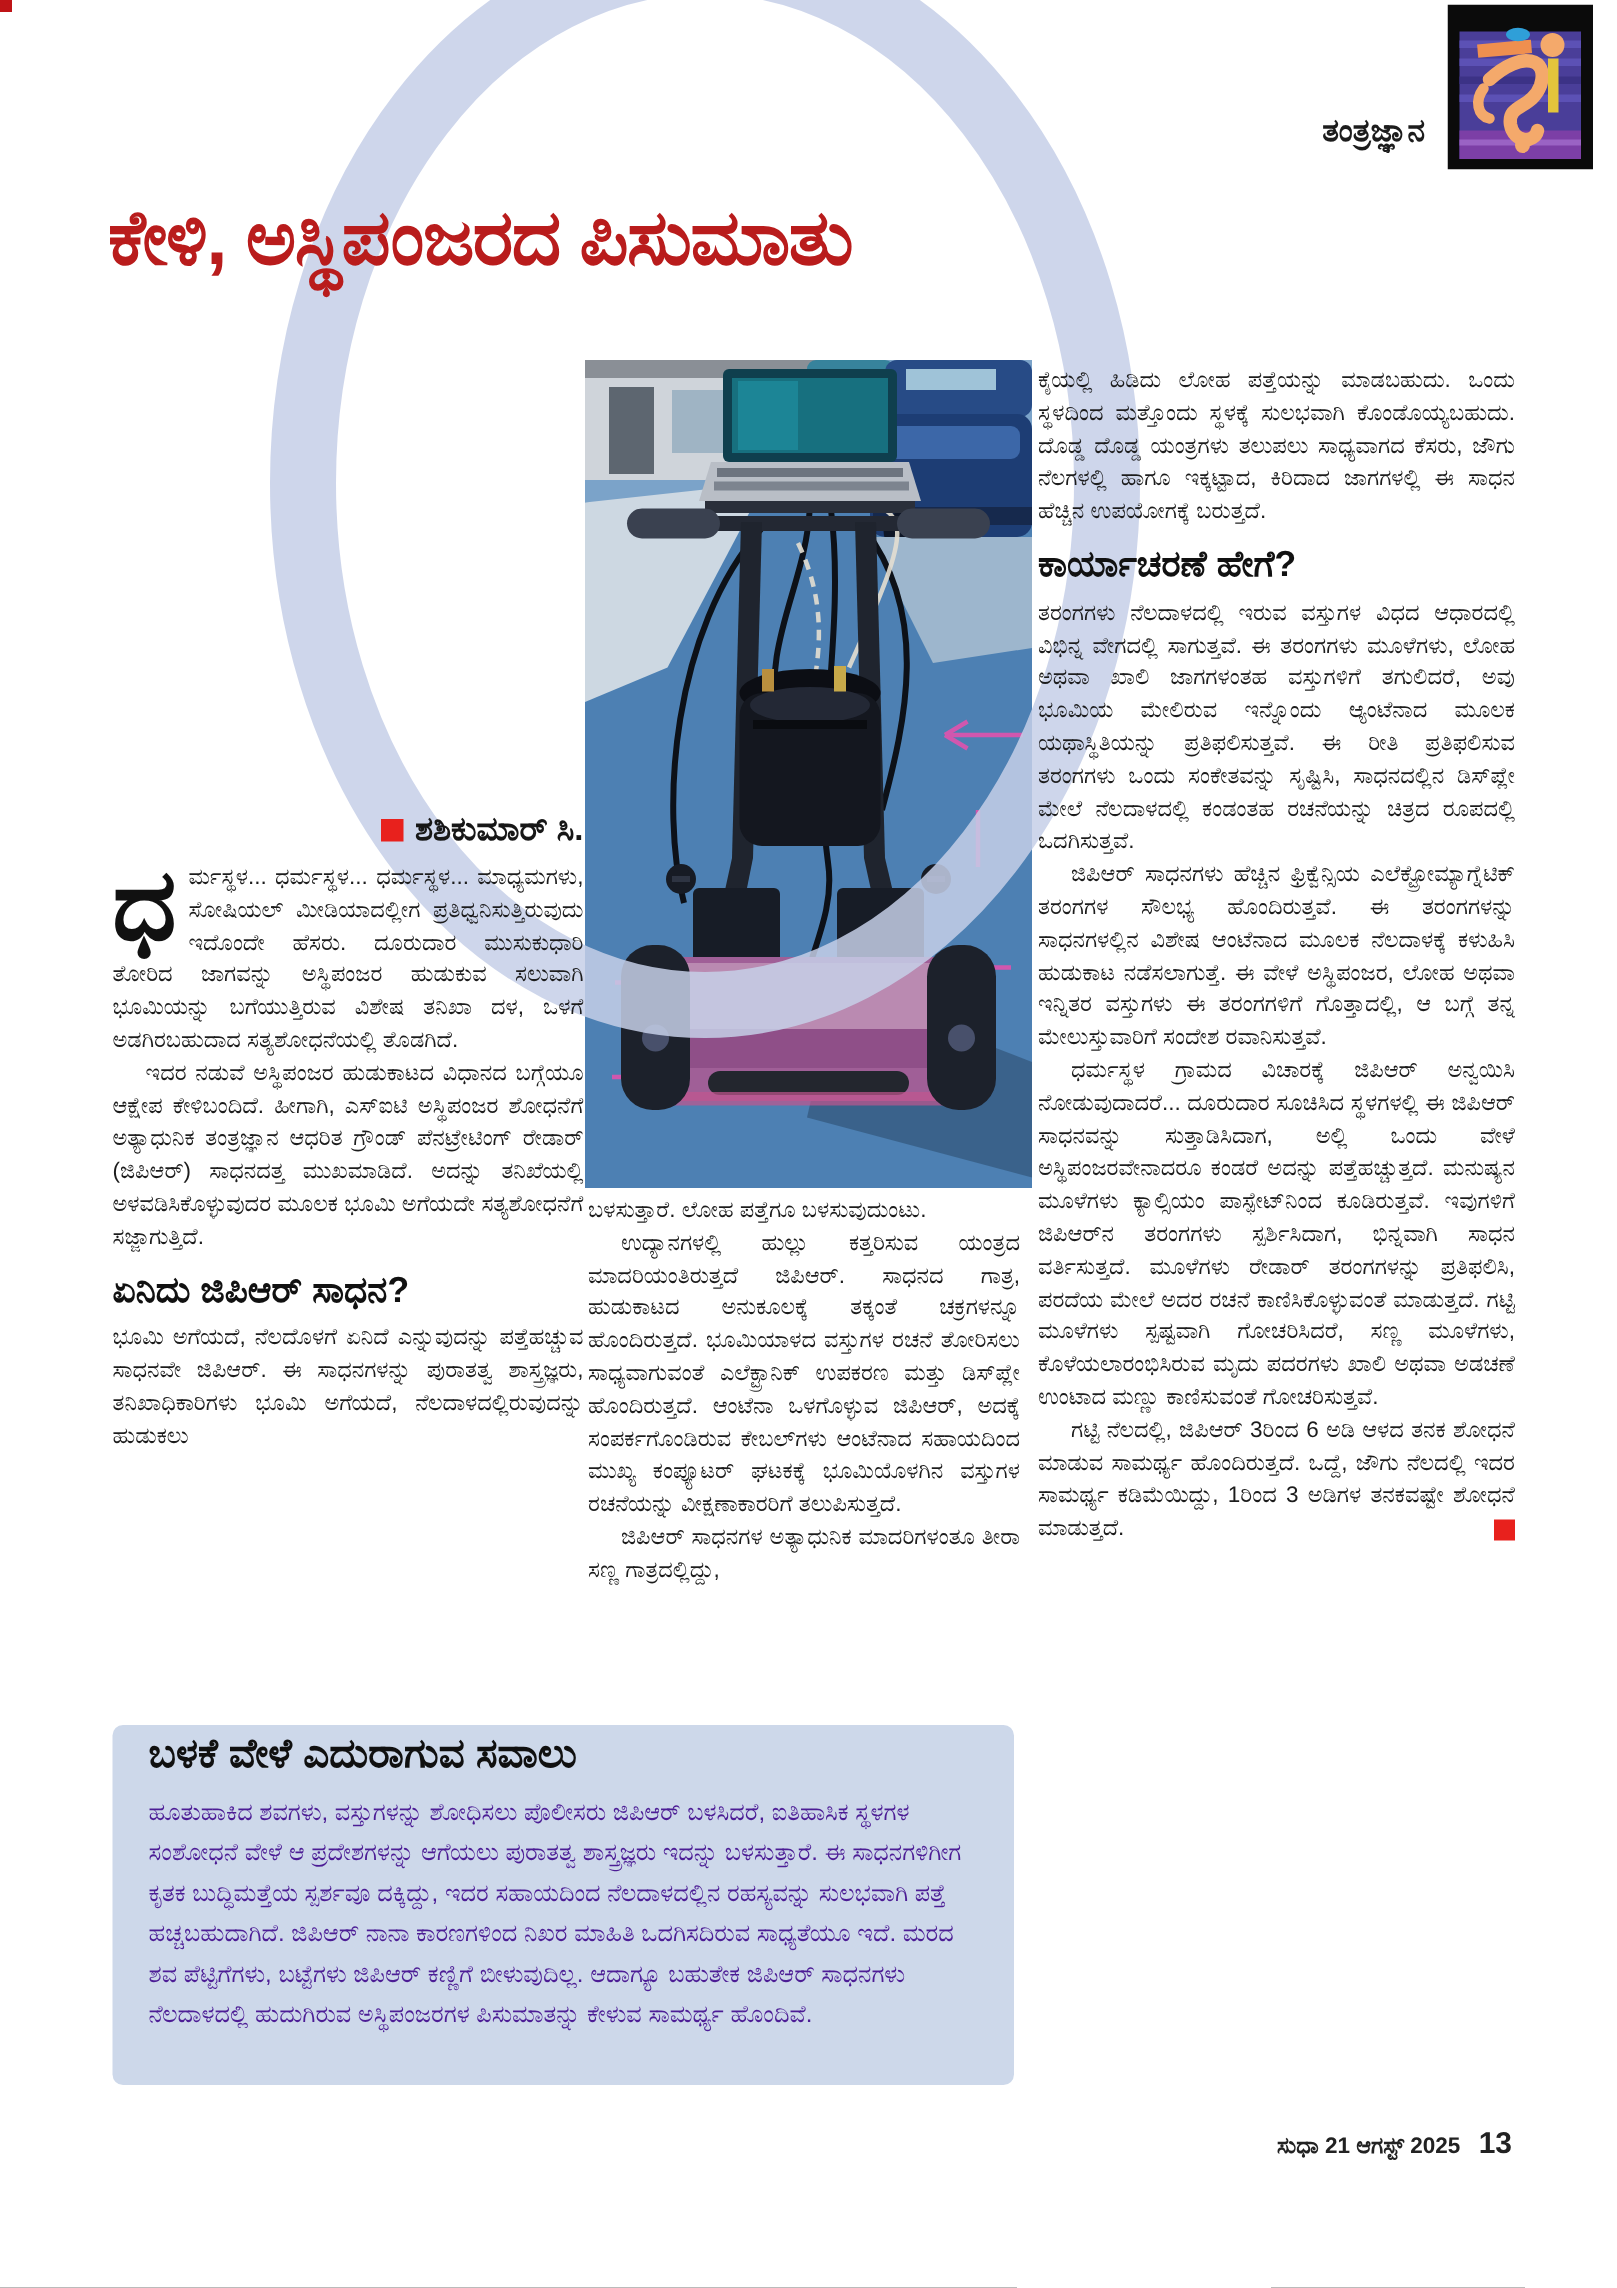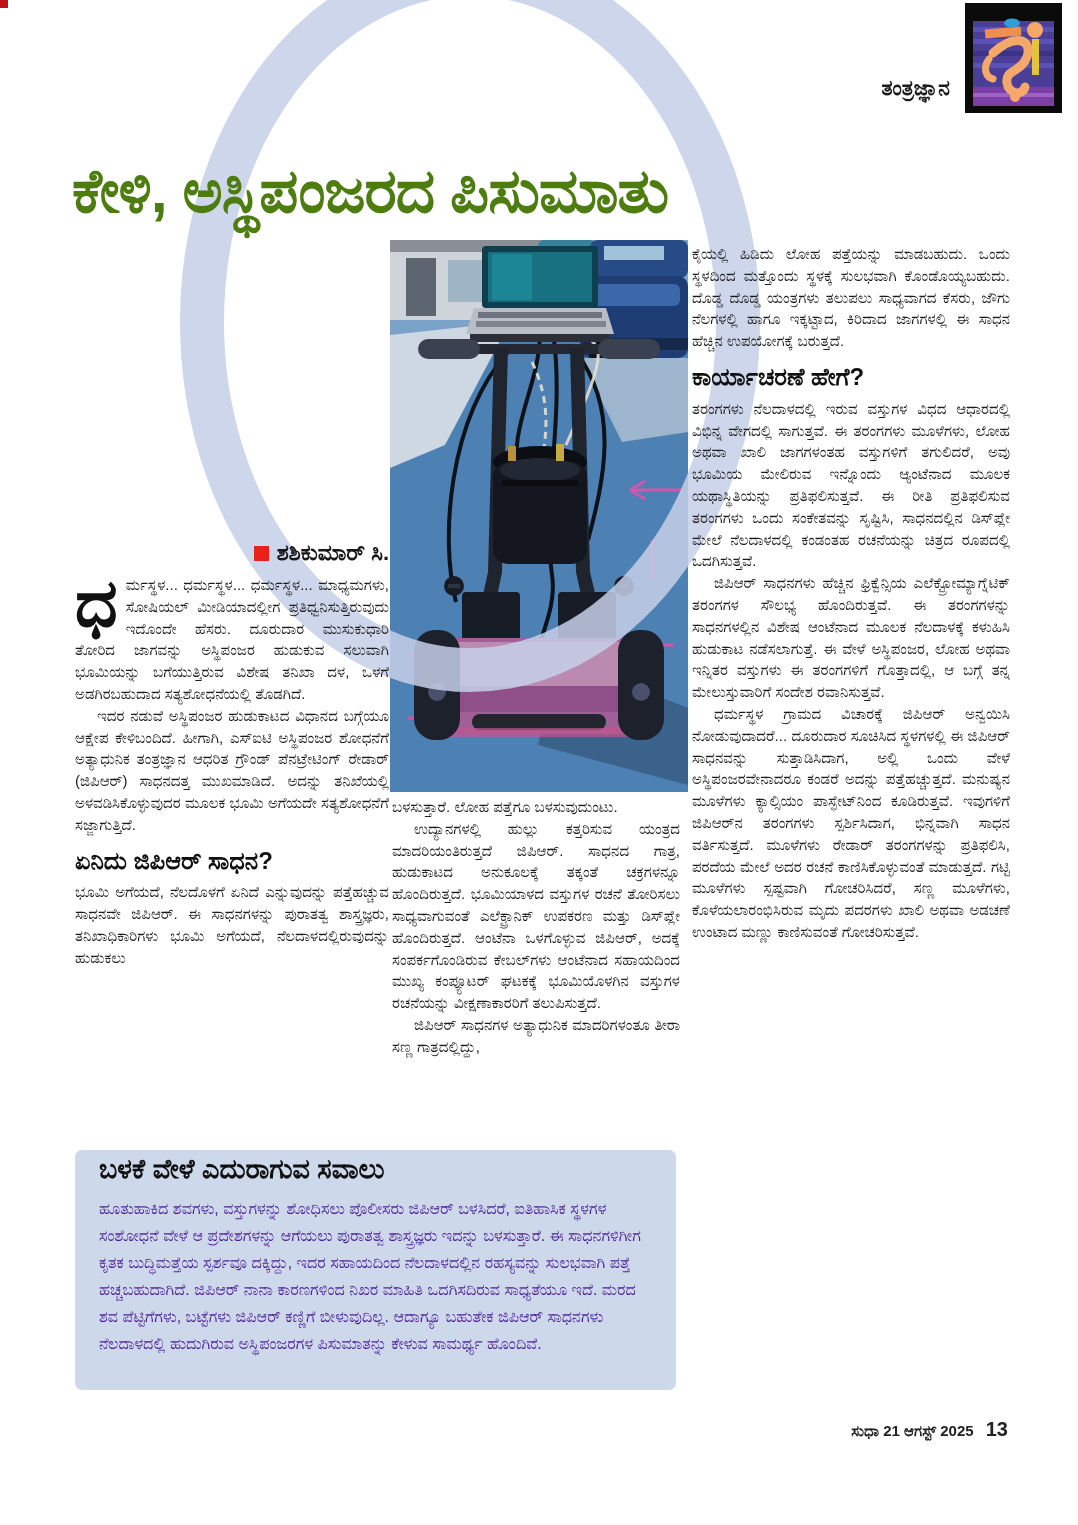--- a/index.html
+++ b/index.html
@@ -6,22 +6,22 @@
   #page{position:relative;width:1078px;height:1525px;background:#ffffff;overflow:hidden;
         font-family:"Liberation Sans","DejaVu Sans",sans-serif;color:#1f1f1f;margin:0 auto;}
   
   #ring{position:absolute;left:0;top:0;z-index:2;pointer-events:none;}
   
   .corner-mark{position:absolute;left:0;top:0;width:8px;height:8px;background:#bf1417;z-index:5;}
   
   .section-label{position:absolute;top:76px;right:128px;font-size:21px;font-weight:600;color:#1c1c1c;z-index:4;}
   .masthead-art{position:absolute;top:3px;right:16px;width:97px;height:110px;z-index:4;}
   
-  .headline{position:absolute;left:72px;top:132px;width:930px;font-size:61px;line-height:1.05;
-            font-weight:bold;color:#4d7c0f;z-index:3;letter-spacing:-1px;margin-top:27px;}
+  .headline{position:absolute;left:72px;top:132px;width:930px;font-size:51px;line-height:1.05;
+            font-weight:bold;color:#b91c1c;z-index:3;letter-spacing:-1px;}
   
   .col{position:absolute;z-index:3;text-align:justify;}
   .intro{left:75px;top:243px;width:314px;height:292px;font-size:19px;line-height:32px;
          font-weight:600;color:#2e2e2e;overflow:hidden;text-align:left;}
   .byline{position:absolute;left:75px;top:540px;width:314px;text-align:right;z-index:3;}
   .byline .sq{display:inline-block;width:15px;height:15px;background:#e8211d;margin-right:8px;vertical-align:-1px;}
   .byline .author{font-size:22px;font-weight:bold;color:#171717;}
   .body-text{font-size:15px;line-height:21.8px;color:#1c1c1c;}
   .left-body{left:75px;top:574px;width:314px;height:568px;overflow:hidden;}
   .mid-body{left:392px;top:796px;width:288px;height:352px;overflow:hidden;}
@@ -180,20 +180,21 @@
     <p><span>ಉದ್ಯಾನಗಳಲ್ಲಿ ಹುಲ್ಲು ಕತ್ತರಿಸುವ ಯಂತ್ರದ ಮಾದರಿಯಂತಿರುತ್ತದೆ ಜಿಪಿಆರ್. ಸಾಧನದ ಗಾತ್ರ, ಹುಡುಕಾಟದ ಅನುಕೂಲಕ್ಕೆ ತಕ್ಕಂತೆ ಚಕ್ರಗಳನ್ನೂ ಹೊಂದಿರುತ್ತದೆ. ಭೂಮಿಯಾಳದ ವಸ್ತುಗಳ ರಚನೆ ತೋರಿಸಲು ಸಾಧ್ಯವಾಗುವಂತೆ ಎಲೆಕ್ಟ್ರಾನಿಕ್ ಉಪಕರಣ ಮತ್ತು ಡಿಸ್‌ಪ್ಲೇ ಹೊಂದಿರುತ್ತದೆ. ಆಂಟೆನಾ ಒಳಗೊಳ್ಳುವ ಜಿಪಿಆರ್, ಅದಕ್ಕೆ ಸಂಪರ್ಕಗೊಂಡಿರುವ ಕೇಬಲ್‌ಗಳು ಆಂಟೆನಾದ ಸಹಾಯದಿಂದ ಮುಖ್ಯ ಕಂಪ್ಯೂಟರ್ ಘಟಕಕ್ಕೆ ಭೂಮಿಯೊಳಗಿನ ವಸ್ತುಗಳ ರಚನೆಯನ್ನು ವೀಕ್ಷಣಾಕಾರರಿಗೆ ತಲುಪಿಸುತ್ತದೆ.</span></p>
     <p><span>ಜಿಪಿಆರ್ ಸಾಧನಗಳ ಅತ್ಯಾಧುನಿಕ ಮಾದರಿಗಳಂತೂ ತೀರಾ ಸಣ್ಣ ಗಾತ್ರದಲ್ಲಿದ್ದು,</span></p>
   </div>
 
   <div class="col body-text right-body">
     <p><span>ಕೈಯಲ್ಲಿ ಹಿಡಿದು ಲೋಹ ಪತ್ತೆಯನ್ನು ಮಾಡಬಹುದು. ಒಂದು ಸ್ಥಳದಿಂದ ಮತ್ತೊಂದು ಸ್ಥಳಕ್ಕೆ ಸುಲಭವಾಗಿ ಕೊಂಡೊಯ್ಯಬಹುದು. ದೊಡ್ಡ ದೊಡ್ಡ ಯಂತ್ರಗಳು ತಲುಪಲು ಸಾಧ್ಯವಾಗದ ಕೆಸರು, ಜೌಗು ನೆಲಗಳಲ್ಲಿ ಹಾಗೂ ಇಕ್ಕಟ್ಟಾದ, ಕಿರಿದಾದ ಜಾಗಗಳಲ್ಲಿ ಈ ಸಾಧನ ಹೆಚ್ಚಿನ ಉಪಯೋಗಕ್ಕೆ ಬರುತ್ತದೆ.</span></p>
     <div class="subhead">ಕಾರ್ಯಾಚರಣೆ ಹೇಗೆ?</div>
     <p><span>ತರಂಗಗಳು ನೆಲದಾಳದಲ್ಲಿ ಇರುವ ವಸ್ತುಗಳ ವಿಧದ ಆಧಾರದಲ್ಲಿ ವಿಭಿನ್ನ ವೇಗದಲ್ಲಿ ಸಾಗುತ್ತವೆ. ಈ ತರಂಗಗಳು ಮೂಳೆಗಳು, ಲೋಹ ಅಥವಾ ಖಾಲಿ ಜಾಗಗಳಂತಹ ವಸ್ತುಗಳಿಗೆ ತಗುಲಿದರೆ, ಅವು ಭೂಮಿಯ ಮೇಲಿರುವ ಇನ್ನೊಂದು ಆ್ಯಂಟೆನಾದ ಮೂಲಕ ಯಥಾಸ್ಥಿತಿಯನ್ನು ಪ್ರತಿಫಲಿಸುತ್ತವೆ. ಈ ರೀತಿ ಪ್ರತಿಫಲಿಸುವ ತರಂಗಗಳು ಒಂದು ಸಂಕೇತವನ್ನು ಸೃಷ್ಟಿಸಿ, ಸಾಧನದಲ್ಲಿನ ಡಿಸ್‌ಪ್ಲೇ ಮೇಲೆ ನೆಲದಾಳದಲ್ಲಿ ಕಂಡಂತಹ ರಚನೆಯನ್ನು ಚಿತ್ರದ ರೂಪದಲ್ಲಿ ಒದಗಿಸುತ್ತವೆ.</span></p>
     <p><span>ಜಿಪಿಆರ್ ಸಾಧನಗಳು ಹೆಚ್ಚಿನ ಫ್ರಿಕ್ವೆನ್ಸಿಯ ಎಲೆಕ್ಟ್ರೋಮ್ಯಾಗ್ನೆಟಿಕ್ ತರಂಗಗಳ ಸೌಲಭ್ಯ ಹೊಂದಿರುತ್ತವೆ. ಈ ತರಂಗಗಳನ್ನು ಸಾಧನಗಳಲ್ಲಿನ ವಿಶೇಷ ಆಂಟೆನಾದ ಮೂಲಕ ನೆಲದಾಳಕ್ಕೆ ಕಳುಹಿಸಿ ಹುಡುಕಾಟ ನಡೆಸಲಾಗುತ್ತೆ. ಈ ವೇಳೆ ಅಸ್ಥಿಪಂಜರ, ಲೋಹ ಅಥವಾ ಇನ್ನಿತರ ವಸ್ತುಗಳು ಈ ತರಂಗಗಳಿಗೆ ಗೊತ್ತಾದಲ್ಲಿ, ಆ ಬಗ್ಗೆ ತನ್ನ ಮೇಲುಸ್ತುವಾರಿಗೆ ಸಂದೇಶ ರವಾನಿಸುತ್ತವೆ.</span></p>
     <p><span>ಧರ್ಮಸ್ಥಳ ಗ್ರಾಮದ ವಿಚಾರಕ್ಕೆ ಜಿಪಿಆರ್ ಅನ್ವಯಿಸಿ ನೋಡುವುದಾದರೆ... ದೂರುದಾರ ಸೂಚಿಸಿದ ಸ್ಥಳಗಳಲ್ಲಿ ಈ ಜಿಪಿಆರ್ ಸಾಧನವನ್ನು ಸುತ್ತಾಡಿಸಿದಾಗ, ಅಲ್ಲಿ ಒಂದು ವೇಳೆ ಅಸ್ಥಿಪಂಜರವೇನಾದರೂ ಕಂಡರೆ ಅದನ್ನು ಪತ್ತೆಹಚ್ಚುತ್ತದೆ. ಮನುಷ್ಯನ ಮೂಳೆಗಳು ಕ್ಯಾಲ್ಸಿಯಂ ಪಾಸ್ಫೇಟ್‌ನಿಂದ ಕೂಡಿರುತ್ತವೆ. ಇವುಗಳಿಗೆ ಜಿಪಿಆರ್‌ನ ತರಂಗಗಳು ಸ್ಪರ್ಶಿಸಿದಾಗ, ಭಿನ್ನವಾಗಿ ಸಾಧನ ವರ್ತಿಸುತ್ತದೆ. ಮೂಳೆಗಳು ರೇಡಾರ್ ತರಂಗಗಳನ್ನು ಪ್ರತಿಫಲಿಸಿ, ಪರದೆಯ ಮೇಲೆ ಅದರ ರಚನೆ ಕಾಣಿಸಿಕೊಳ್ಳುವಂತೆ ಮಾಡುತ್ತದೆ. ಗಟ್ಟಿ ಮೂಳೆಗಳು ಸ್ಪಷ್ಟವಾಗಿ ಗೋಚರಿಸಿದರೆ, ಸಣ್ಣ ಮೂಳೆಗಳು, ಕೊಳೆಯಲಾರಂಭಿಸಿರುವ ಮೃದು ಪದರಗಳು ಖಾಲಿ ಅಥವಾ ಅಡಚಣೆ ಉಂಟಾದ ಮಣ್ಣು ಕಾಣಿಸುವಂತೆ ಗೋಚರಿಸುತ್ತವೆ.</span></p>
+    <p><span>ಗಟ್ಟಿ ನೆಲದಲ್ಲಿ, ಜಿಪಿಆರ್ 3ರಿಂದ 6 ಅಡಿ ಆಳದ ತನಕ ಶೋಧನೆ ಮಾಡುವ ಸಾಮರ್ಥ್ಯ ಹೊಂದಿರುತ್ತದೆ. ಒದ್ದೆ, ಜೌಗು ನೆಲದಲ್ಲಿ ಇದರ ಸಾಮರ್ಥ್ಯ ಕಡಿಮೆಯಿದ್ದು, 1ರಿಂದ 3 ಅಡಿಗಳ ತನಕವಷ್ಟೇ ಶೋಧನೆ ಮಾಡುತ್ತದೆ.</span><span class="endmark"></span></p>
   </div>
 
   <div class="info-box">
     <h2>ಬಳಕೆ ವೇಳೆ ಎದುರಾಗುವ ಸವಾಲು</h2>
     <div class="box-text">ಹೂತುಹಾಕಿದ ಶವಗಳು, ವಸ್ತುಗಳನ್ನು ಶೋಧಿಸಲು ಪೊಲೀಸರು ಜಿಪಿಆರ್ ಬಳಸಿದರೆ, ಐತಿಹಾಸಿಕ ಸ್ಥಳಗಳ ಸಂಶೋಧನೆ ವೇಳೆ ಆ ಪ್ರದೇಶಗಳನ್ನು ಆಗೆಯಲು ಪುರಾತತ್ವ ಶಾಸ್ತ್ರಜ್ಞರು ಇದನ್ನು ಬಳಸುತ್ತಾರೆ. ಈ ಸಾಧನಗಳಿಗೀಗ ಕೃತಕ ಬುದ್ಧಿಮತ್ತೆಯ ಸ್ಪರ್ಶವೂ ದಕ್ಕಿದ್ದು, ಇದರ ಸಹಾಯದಿಂದ ನೆಲದಾಳದಲ್ಲಿನ ರಹಸ್ಯವನ್ನು ಸುಲಭವಾಗಿ ಪತ್ತೆ ಹಚ್ಚಬಹುದಾಗಿದೆ. ಜಿಪಿಆರ್ ನಾನಾ ಕಾರಣಗಳಿಂದ ನಿಖರ ಮಾಹಿತಿ ಒದಗಿಸದಿರುವ ಸಾಧ್ಯತೆಯೂ ಇದೆ. ಮರದ ಶವ ಪೆಟ್ಟಿಗೆಗಳು, ಬಟ್ಟೆಗಳು ಜಿಪಿಆರ್ ಕಣ್ಣಿಗೆ ಬೀಳುವುದಿಲ್ಲ. ಆದಾಗ್ಯೂ ಬಹುತೇಕ ಜಿಪಿಆರ್ ಸಾಧನಗಳು ನೆಲದಾಳದಲ್ಲಿ ಹುದುಗಿರುವ ಅಸ್ಥಿಪಂಜರಗಳ ಪಿಸುಮಾತನ್ನು ಕೇಳುವ ಸಾಮರ್ಥ್ಯ ಹೊಂದಿವೆ.</div>
   </div>
 
   <div class="footer">
     <span>ಸುಧಾ</span>
     <span>21 ಆಗಸ್ಟ್ 2025</span>

